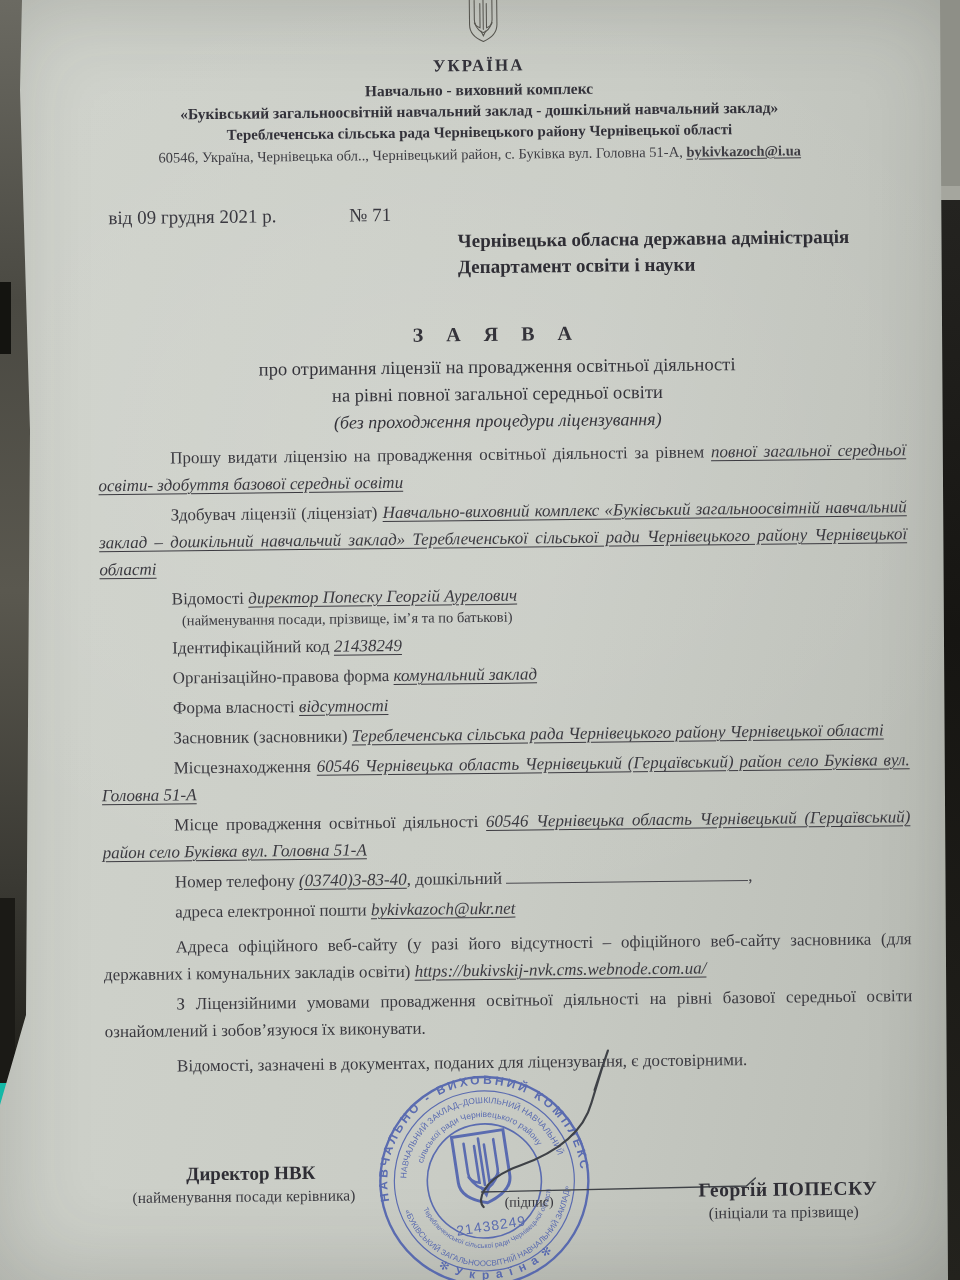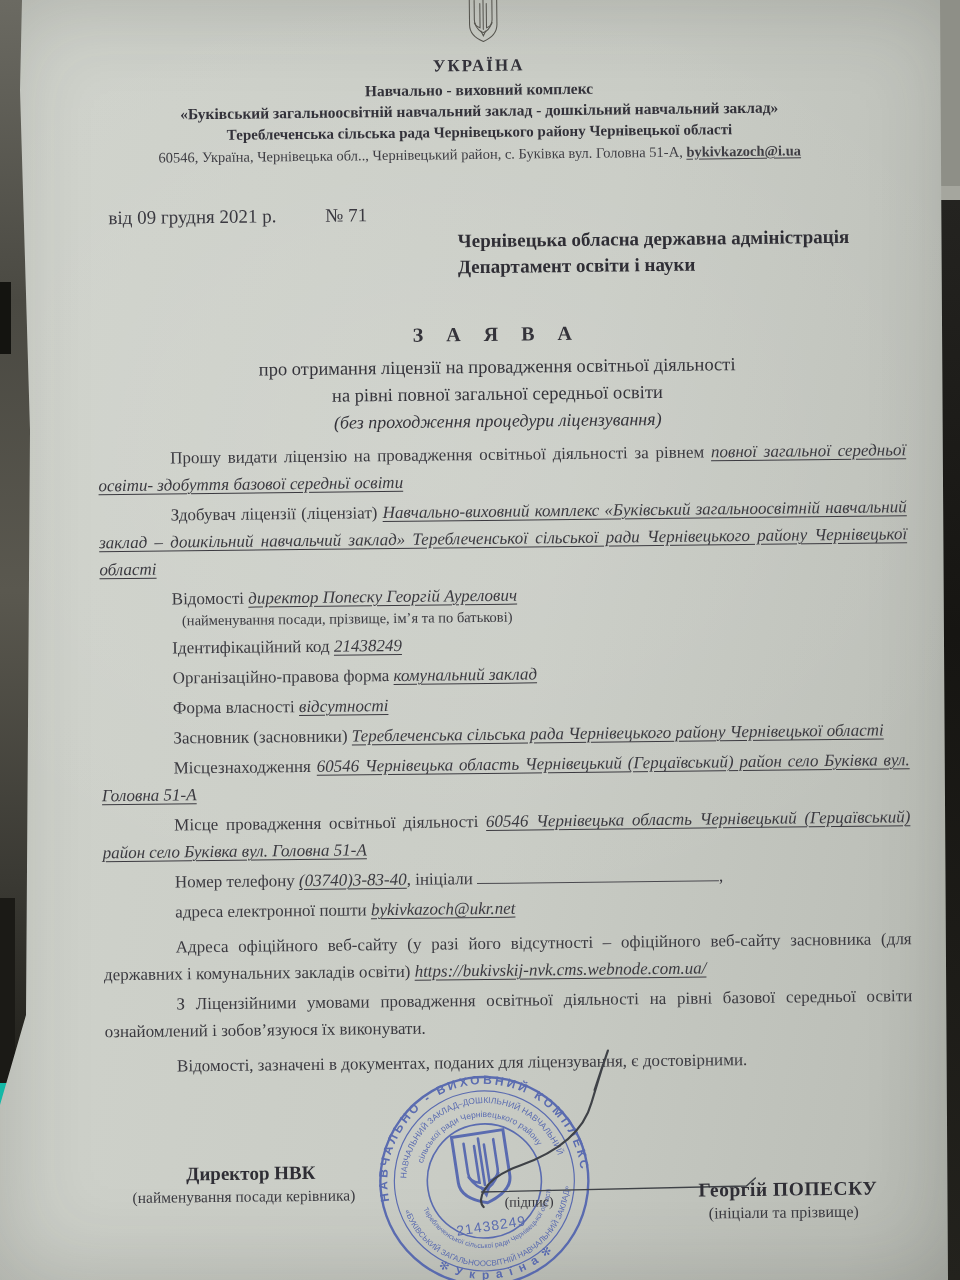--- a/index.html
+++ b/index.html
@@ -34,21 +34,21 @@
   .hdr{position:absolute;left:40px;top:56px;width:890px;text-align:center;color:#33323a;}
   .hdr .country{font-weight:bold;font-size:17px;letter-spacing:2px;margin-bottom:5px;}
   .hdr .l1{font-weight:bold;font-size:15.5px;margin-bottom:3px;}
   .hdr .l2{font-weight:bold;font-size:15.5px;margin-bottom:4px;}
   .hdr .l3{font-weight:bold;font-size:15px;margin-bottom:5px;}
   .hdr .l4{font-size:14.5px;color:#3f3e44;}
   .hdr .email{font-weight:bold;text-decoration:underline;text-underline-offset:2px;}
 
   
   .refrow{position:absolute;left:113px;top:203px;font-size:19px;color:#3a3940;}
-  .refrow .num{margin-left:44px;}
+  .refrow .num{margin-left:68px;}
   .addressee{position:absolute;left:462px;top:228px;font-size:19px;font-weight:bold;line-height:26px;color:#2f2e35;}
 
   
   .title{position:absolute;left:60px;top:323px;width:880px;text-align:center;color:#35343b;}
   .title .main{font-weight:bold;font-size:20px;letter-spacing:9px;margin-bottom:8px;}
   .title .sub{font-size:18.5px;line-height:27px;}
   .title .sub3{font-style:italic;font-size:18px;line-height:27px;}
 
   
   .body{position:absolute;left:100px;top:441px;width:808px;font-size:17px;line-height:27px;
@@ -122,21 +122,21 @@
       <div class="body">
         <p><span>Прошу видати ліцензію на провадження освітньої діяльності за рівнем </span><span class="val">повної загальної середньої освіти- здобуття базової середньї освіти</span></p>
         <p><span>Здобувач ліцензії (ліцензіат) </span><span class="val">Навчально-виховний комплекс «Буківський загальноосвітній навчальний заклад – дошкільний навчальчий заклад» Тереблеченської сільської ради Чернівецького району Чернівецької області</span></p>
         <p><span>Відомості </span><span class="val">директор Попеску Георгій Аурелович</span><span class="note">(найменування посади, прізвище, ім’я та по батькові)</span></p>
         <p><span>Ідентифікаційний код </span><span class="val">21438249</span></p>
         <p><span>Організаційно-правова форма </span><span class="val">комунальний заклад</span></p>
         <p><span>Форма власності </span><span class="val">відсутності</span></p>
         <p><span>Засновник (засновники) </span><span class="val">Тереблеченська сільська рада Чернівецького району Чернівецької області</span></p>
         <p><span>Місцезнаходження </span><span class="val">60546 Чернівецька область Чернівецький  (Герцаївський) район село Буківка  вул. Головна 51-А</span></p>
         <p><span>Місце провадження освітньої діяльності </span><span class="val">60546 Чернівецька область Чернівецький (Герцаївський) район село Буківка вул. Головна 51-А</span></p>
-        <p><span>Номер телефону </span><span class="val">(03740)3-83-40</span><span>, ініціали </span><span class="blank"></span><span>,</span></p>
+        <p><span>Номер телефону </span><span class="val">(03740)3-83-40</span><span>, дошкільний </span><span class="blank"></span><span>,</span></p>
         <p><span>адреса електронної пошти </span><span class="val">bykivkazoch@ukr.net</span></p>
         <p class="gap-top"><span>Адреса офіційного веб-сайту (у разі його відсутності – офіційного веб-сайту засновника (для державних і комунальних закладів освіти)  </span><span class="val">https://bukivskij-nvk.cms.webnode.com.ua/</span></p>
         <p>З Ліцензійними умовами провадження освітньої діяльності на рівні базової середньої освіти ознайомлений і зобов’язуюся їх виконувати.</p>
         <p class="gap-top">Відомості, зазначені в документах, поданих для ліцензування, є достовірними.</p>
       </div>
 
       <svg class="stamp" viewBox="-115 -115 230 230">
         <defs>
           <path id="arcOuterTop" d="M -97,0 A 97,97 0 0 1 97,0"></path>
           <path id="arcOuterBot" d="M -98,0 A 98,98 0 0 0 98,0"></path>

